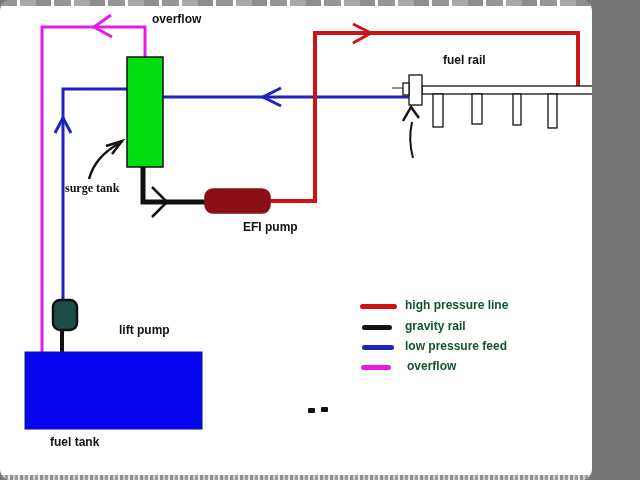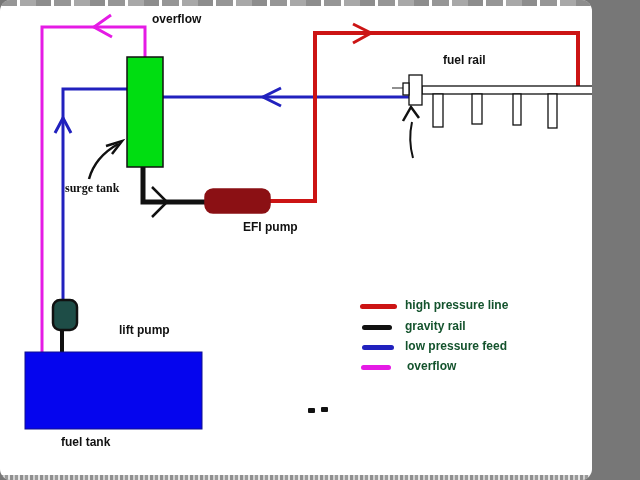--- a/index.html
+++ b/index.html
@@ -24,21 +24,21 @@
   svg{position:absolute;left:0;top:0;}
   .lbl{
     position:absolute;color:#111;font-weight:bold;font-size:12px;line-height:13px;white-space:nowrap;
   }
   #lbl-overflow-top{left:152px;top:13px;}
   #lbl-fuel-rail{left:443px;top:54px;}
   #lbl-fpr{left:404px;top:161px;}
   #lbl-surge-tank{left:65px;top:182px;font-family:Liberation Serif, serif;}
   #lbl-efi-pump{left:243px;top:221px;text-align:center;}
   #lbl-lift-pump{left:97px;top:324px;margin-left:22px;}
-  #lbl-fuel-tank{left:50px;top:436px;margin-left:11px;}
+  #lbl-fuel-tank{left:50px;top:436px;}
   .legend-row{position:absolute;left:360px;height:16px;}
   .legend-swatch{position:absolute;left:0;width:35px;height:5px;border-radius:3px;}
   .legend-label{position:absolute;left:45px;top:-6px;color:#14532d;font-weight:bold;font-size:12px;white-space:nowrap;}
   #legend-row-0{top:304px;}
   #legend-row-1{top:325px;}
   #legend-row-2{top:345px;}
   #legend-row-3{top:365px;}
 </style>
 </head>
 <body>

